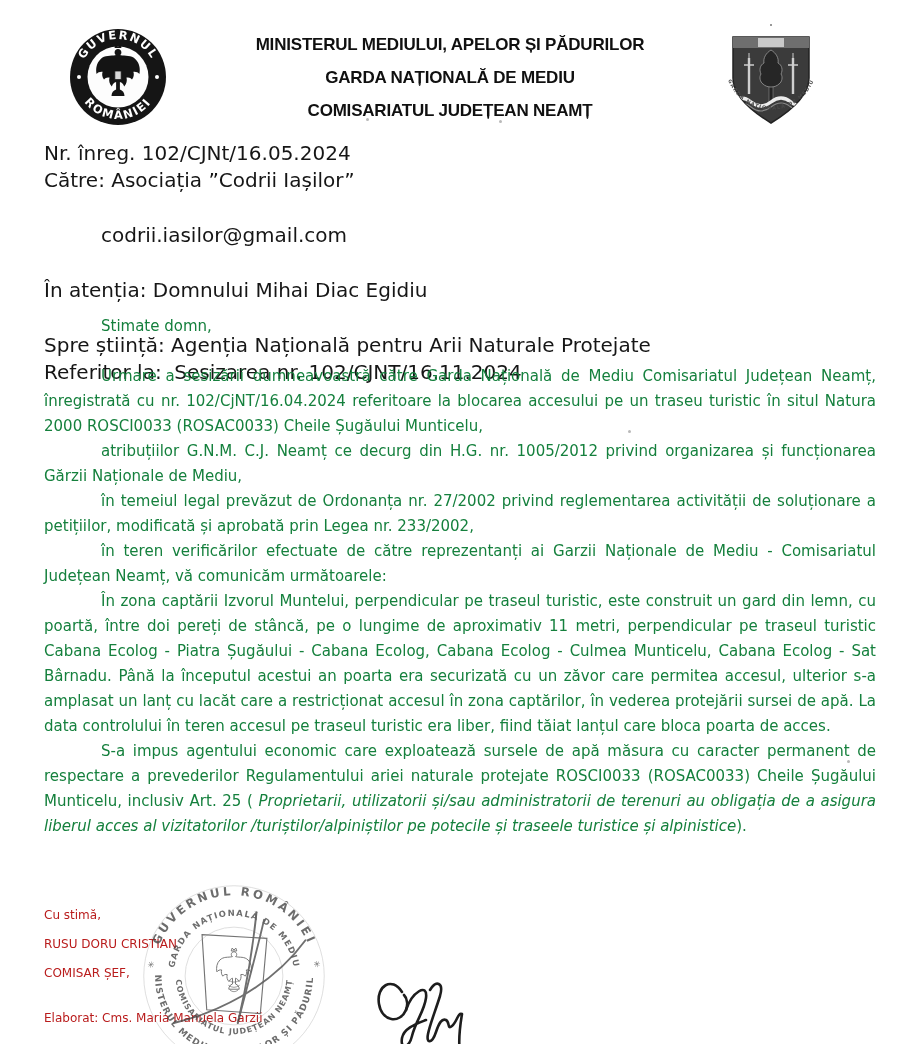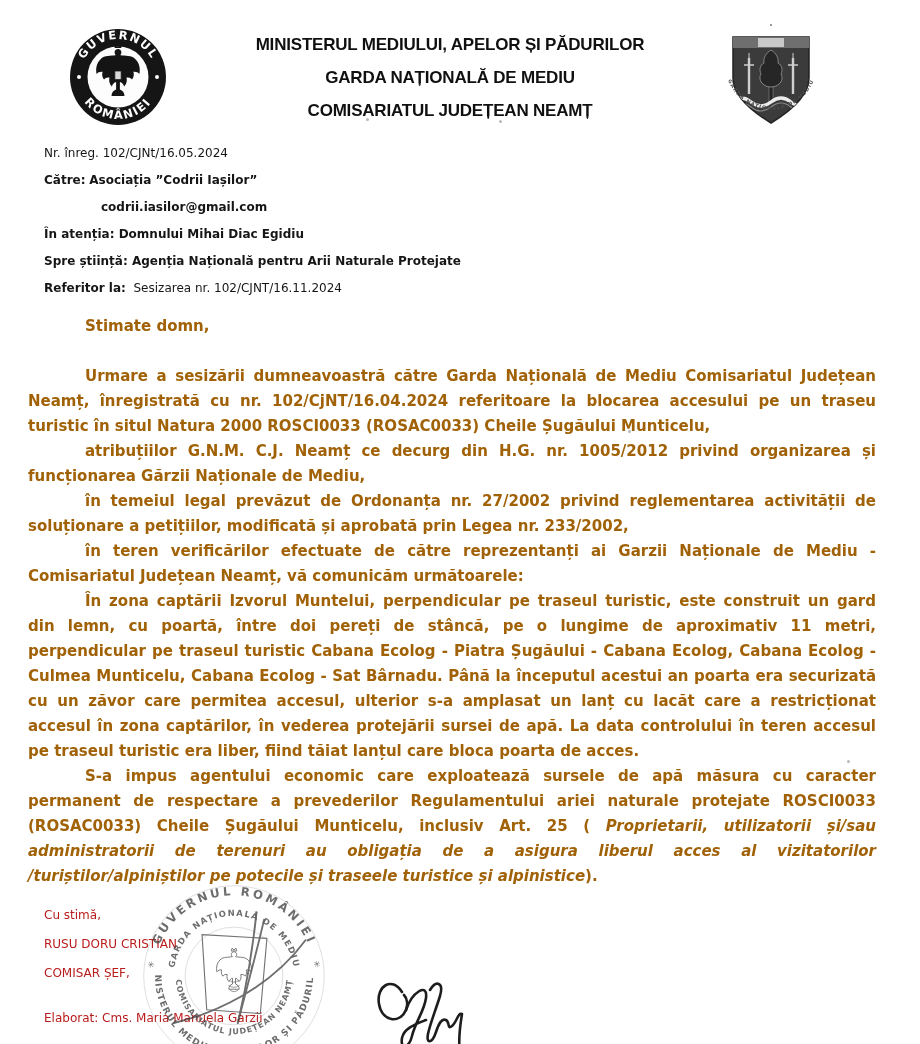--- a/index.html
+++ b/index.html
@@ -17,30 +17,29 @@
   .hdr-text{
     position:absolute;left:225px;top:28px;width:450px;
     text-align:center;
     font-family:"Liberation Sans","DejaVu Sans",sans-serif;
     font-weight:bold;font-size:17px;line-height:33px;
     letter-spacing:-0.2px;color:#101010;
   }
   
   .meta{
     position:absolute;left:44px;top:140px;right:44px;
-    font-size:12px;line-height:27px;color:#161616;
-  }
-  .meta .b{font-weight:bold;}
+    font-size:20px;line-height:27px;color:#161616;
+  }
+  .meta .b{font-weight:normal;margin-top:28px;}
   .meta .email-line{padding-left:57px;}
   
   .letter-body{
-    position:absolute;left:28px;right:44px;top:314px;
-    font-size:15px;line-height:25px;color:#a16207;
+    position:absolute;left:44px;right:44px;top:314px;
+    font-size:15px;line-height:25px;color:#15803d;
     text-align:justify;
-    font-weight:bold;
   }
   .letter-body p{margin:0;text-indent:57px;}
   .salutation{margin-bottom:25px !important;text-align:left;}
   .it{font-style:italic;}
   
   .sig{
     position:absolute;left:44px;top:901px;
     font-size:12px;line-height:29px;color:#b91c1c;
   }
   .sig .elab{margin-top:16px;}

